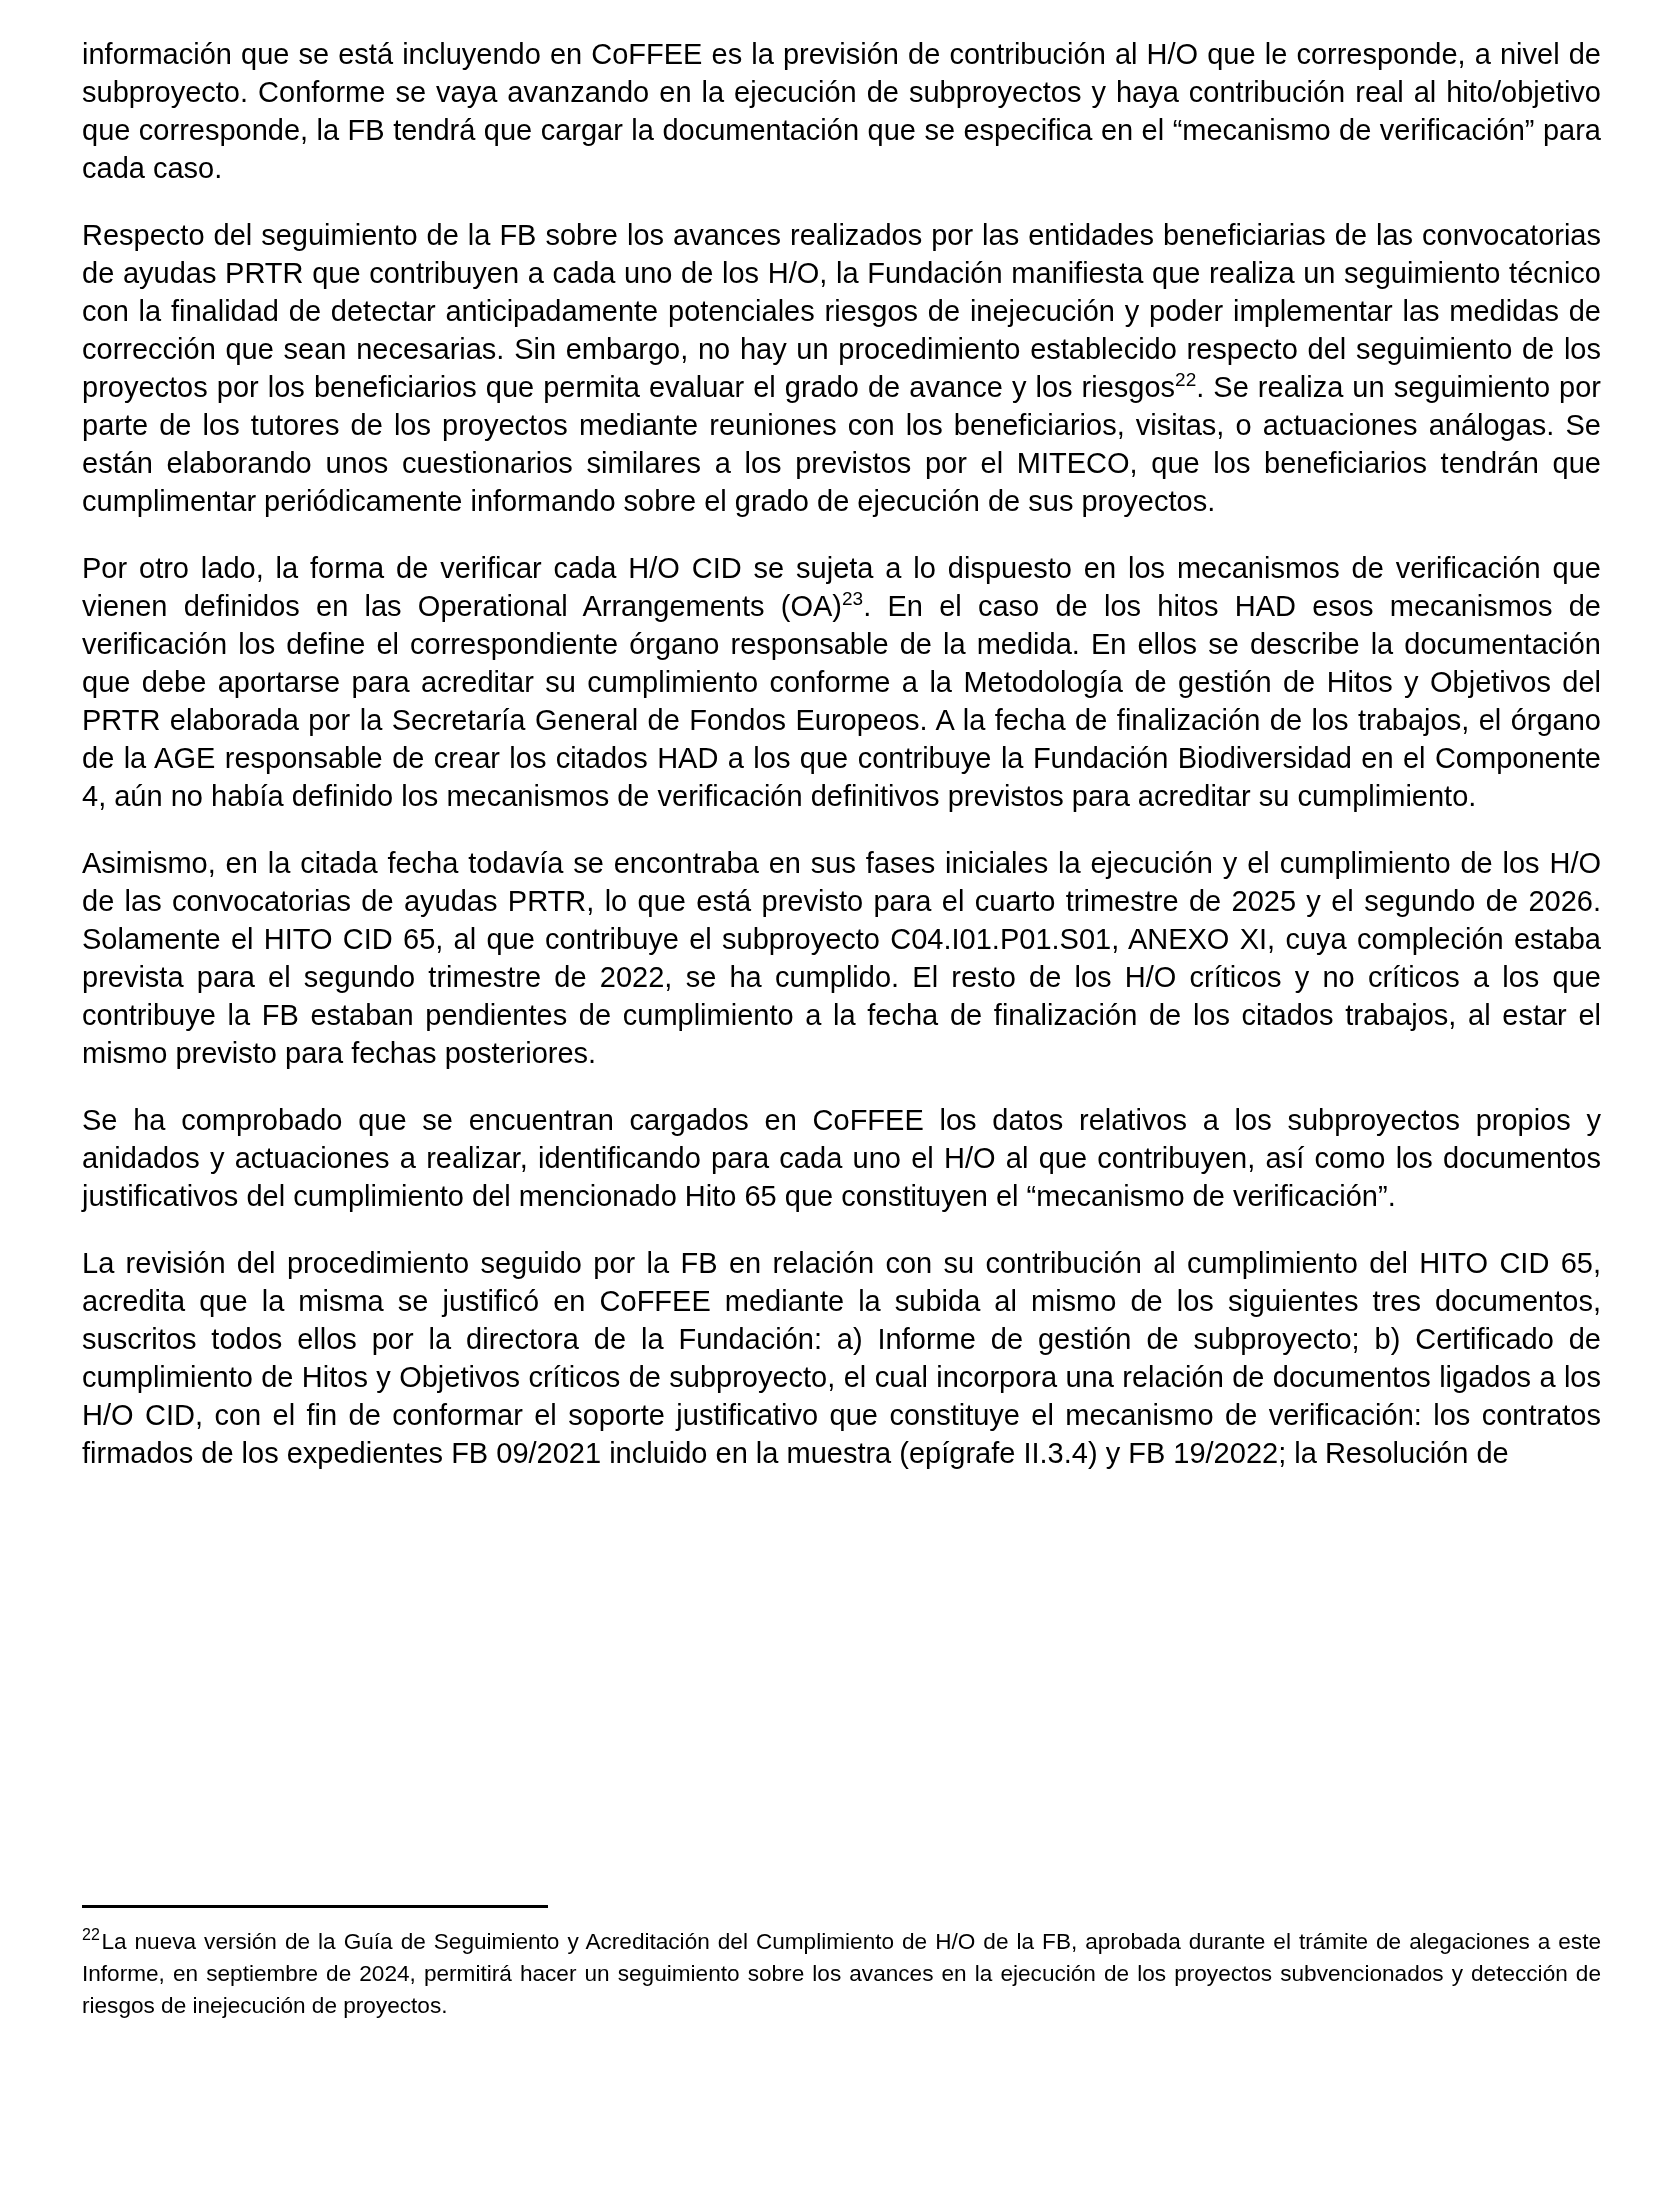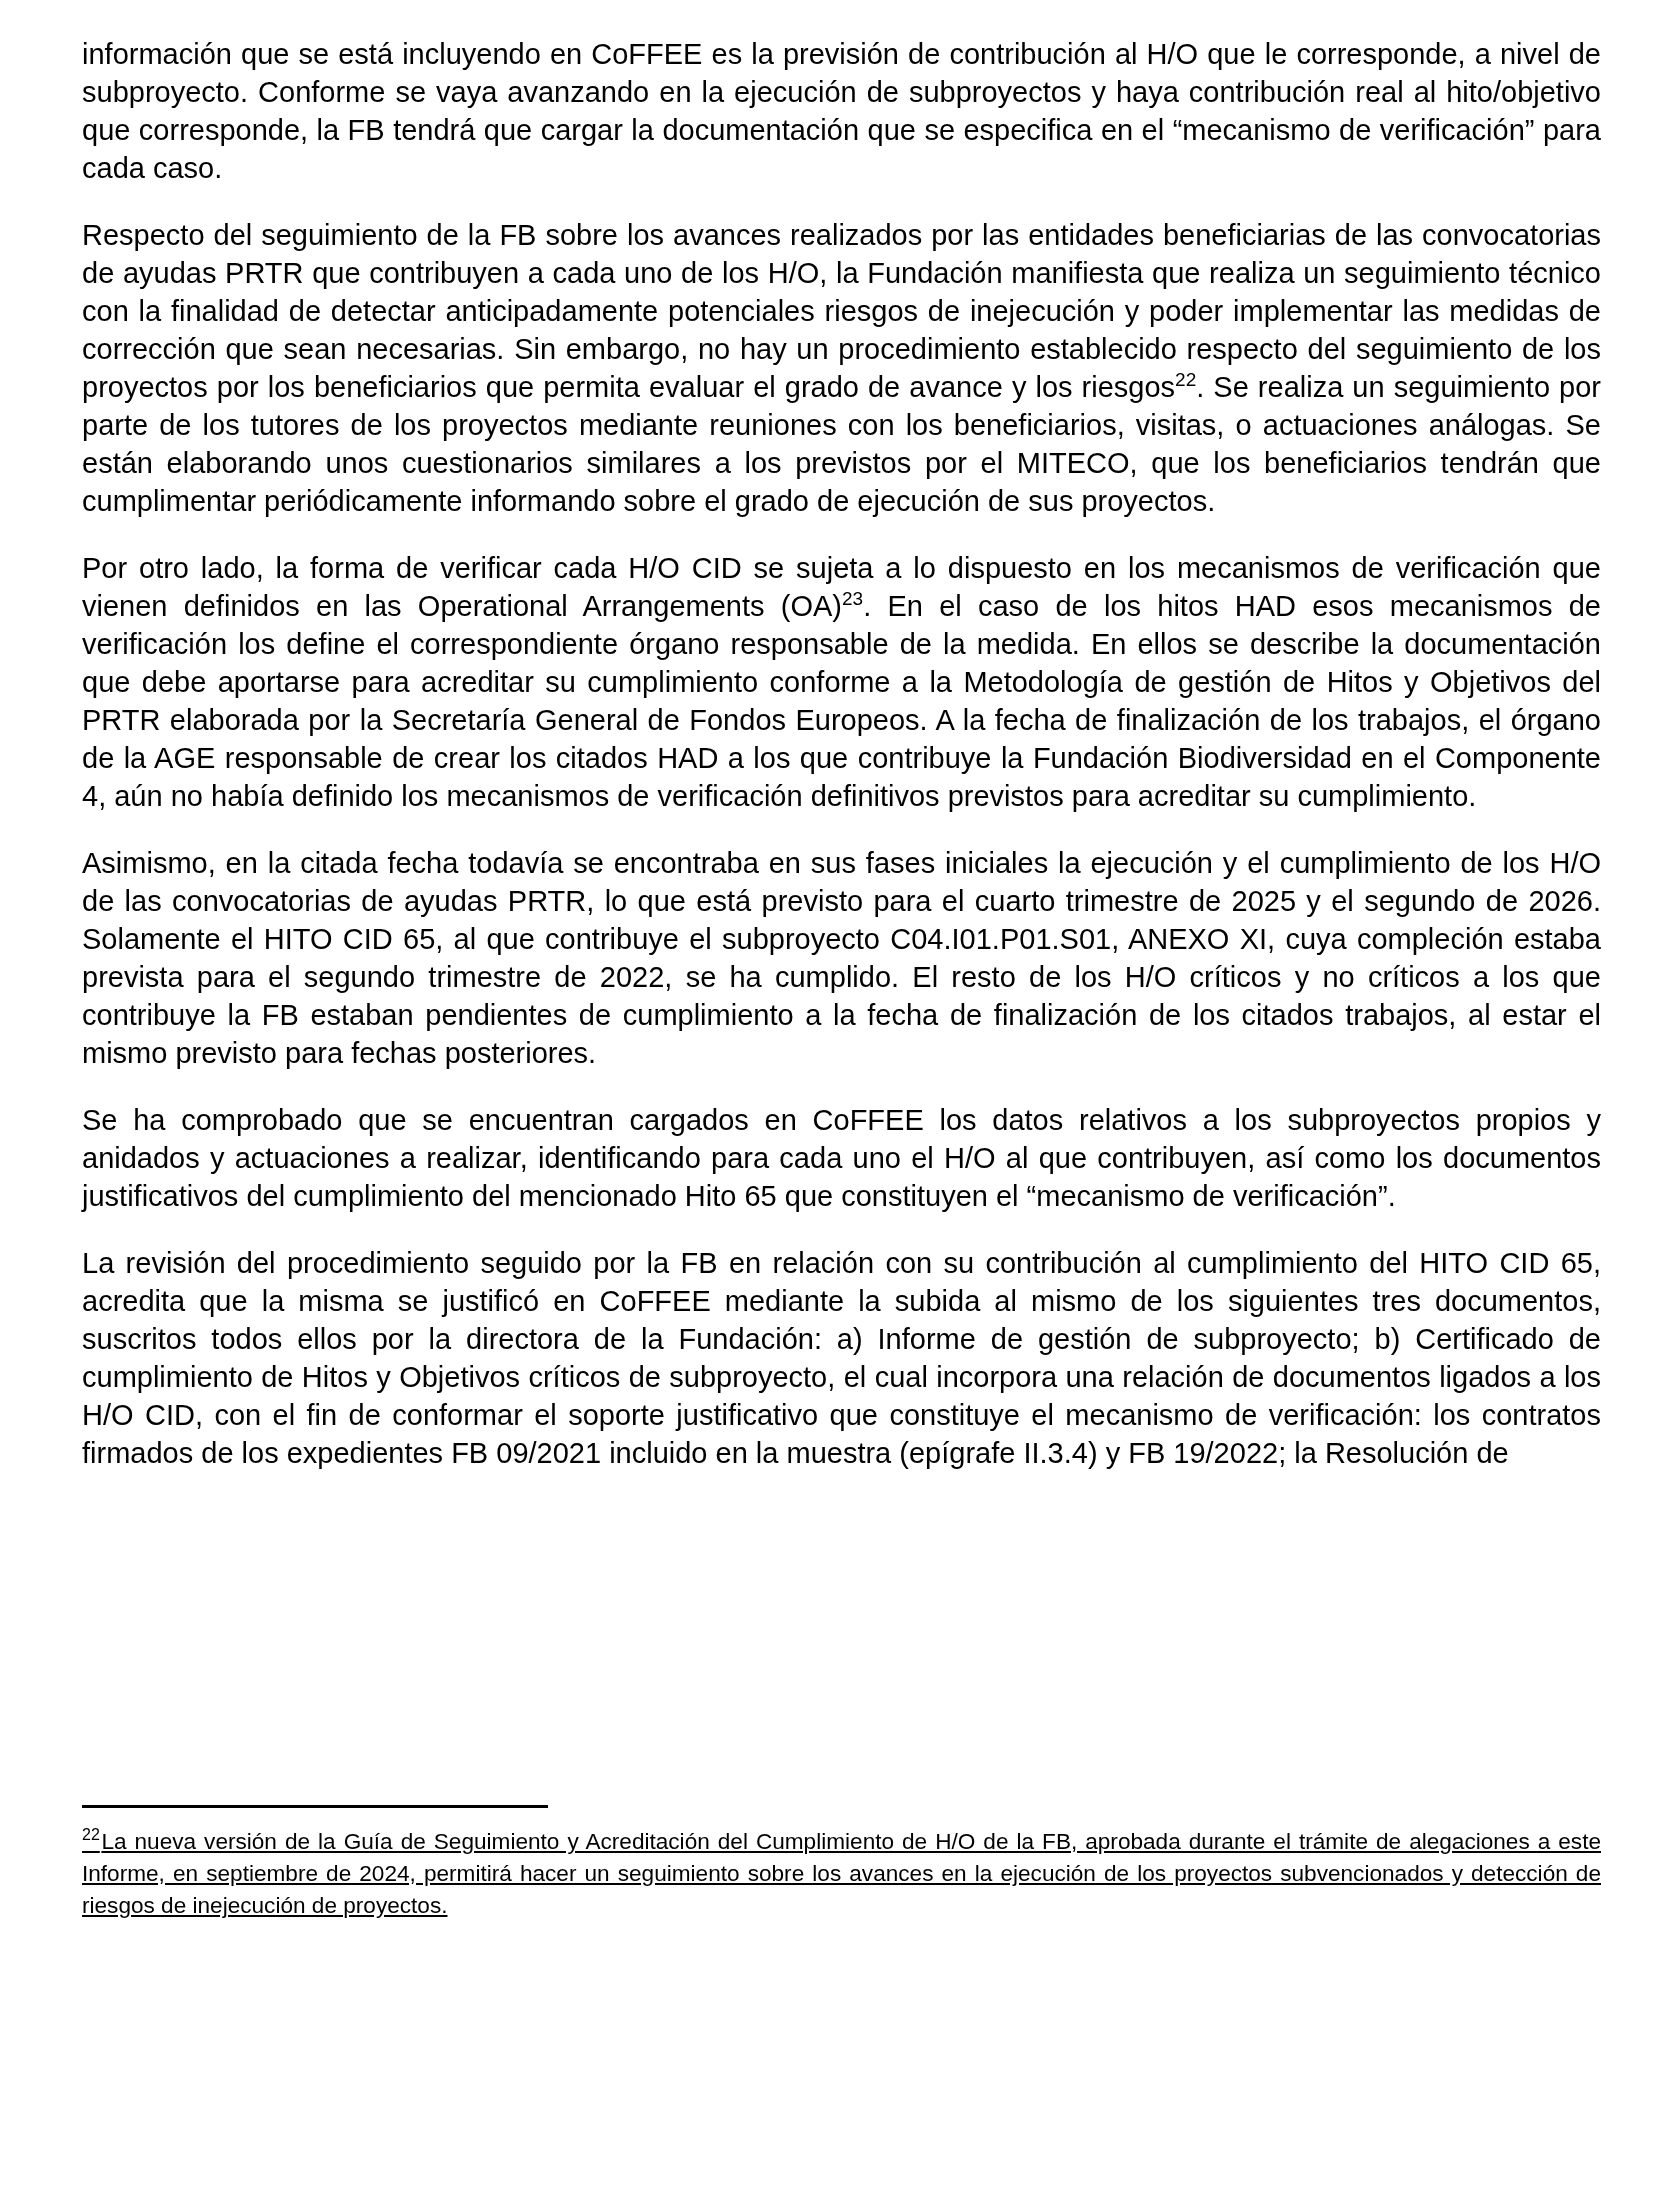--- a/index.html
+++ b/index.html
@@ -48,23 +48,22 @@
 
   sup.fn {
     font-size: 19px;
     line-height: 0;
     vertical-align: 11px;
   }
 
   .footnote-area {
     position: absolute;
     left: 82px;
-    top: 1805px;
+    top: 1905px;
     width: 1519px;
-    text-decoration: underline;
   }
 
   .footnote-rule {
     width: 466px;
     height: 0;
     border: 0;
     border-top: 3.2px solid #000000;
     margin: 0 0 17.5px 0;
     padding: 0;
   }

